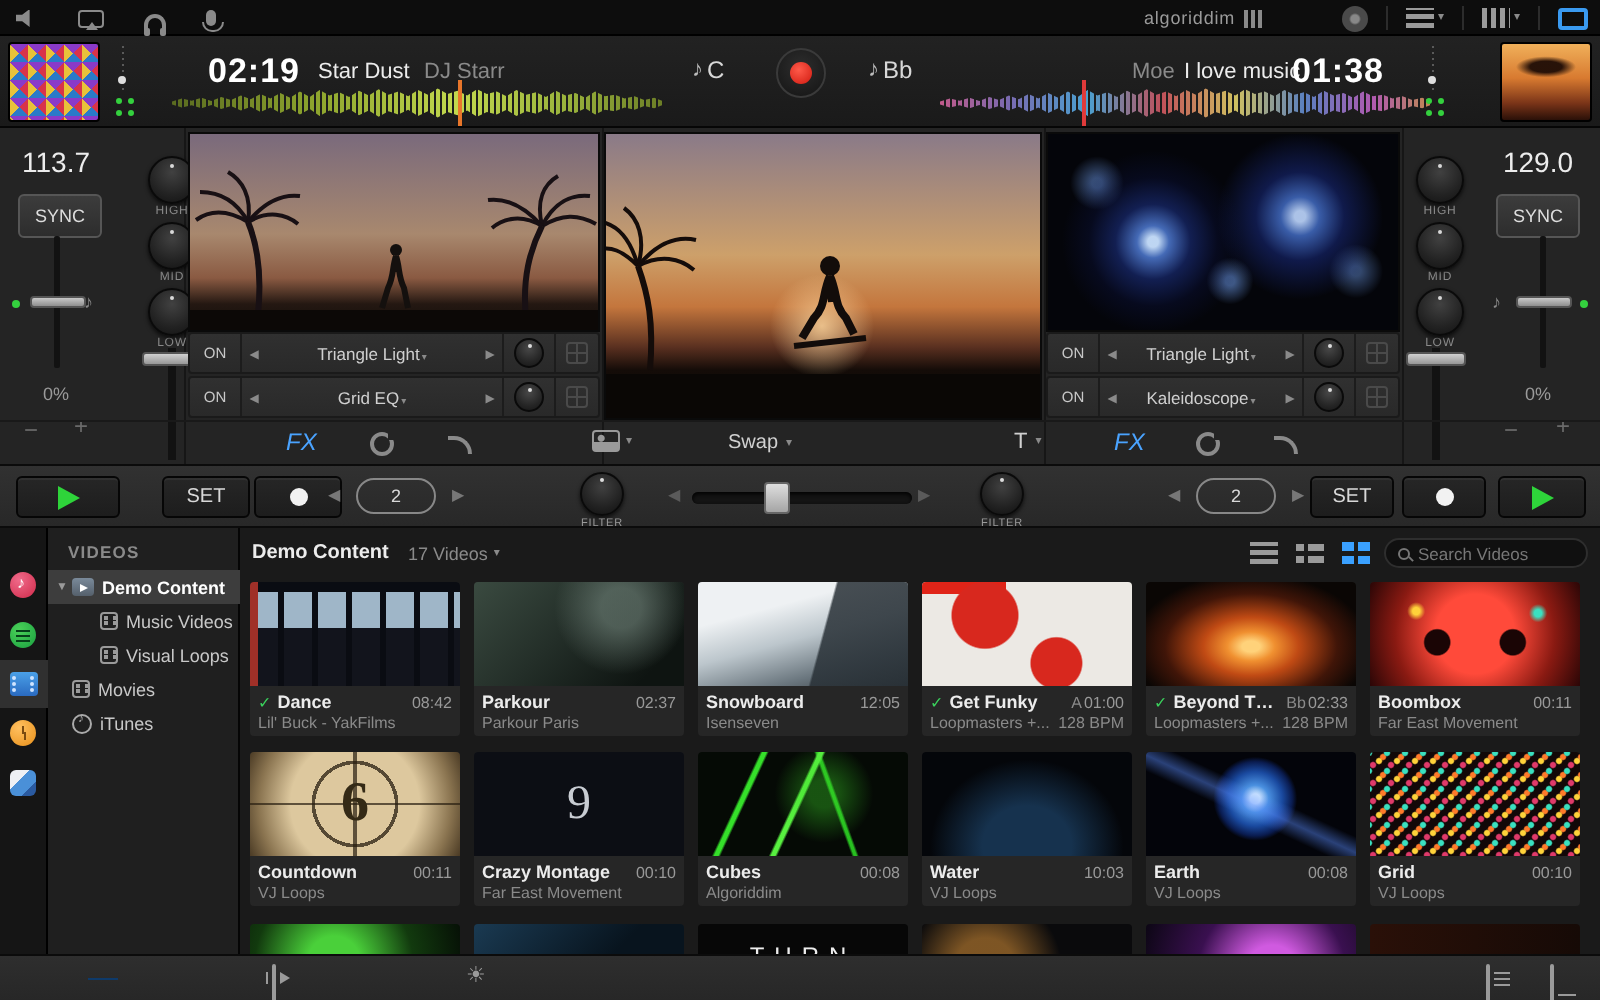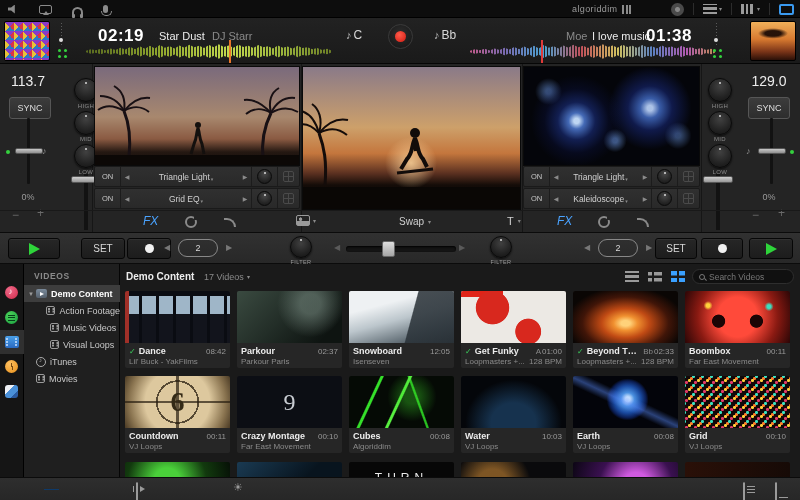--- a/index.html
+++ b/index.html
@@ -38,21 +38,21 @@
 .album-a{left:4px;background:conic-gradient(from 45deg,#d8334a 0 25%,#2a7ac8 0 50%,#e8c23a 0 75%,#8a3ac8 0);background-size:9px 9px}
 .album-b{left:750px;background:
   radial-gradient(ellipse 20px 7px at 50% 30%,rgba(30,12,6,.95) 40%,transparent 75%),
   linear-gradient(180deg,#f0b05a,#d87a30 45%,#7a3418 78%,#2a1008)}
 .pitchw{position:absolute;top:4px;width:14px;height:40px}
 .pitch-a{left:55px}.pitch-b{left:710px}
 .pitchw .dash{position:absolute;left:6px;top:1px;width:1px;height:22px;background:repeating-linear-gradient(0deg,#5a5a5a 0 1px,transparent 1px 3px)}
 .pitchw .pdot{position:absolute;left:4px;top:16px;width:4px;height:4px;border-radius:50%;background:#ddd}
 .pitchw .gdots{position:absolute;left:3px;top:27px;width:3px;height:3px;border-radius:50%;background:#34d13e;box-shadow:6px 0 0 #34d13e,0 6px 0 #34d13e,6px 6px 0 #34d13e}
 .dtime{position:absolute;top:8px;font-size:17px;font-weight:bold;color:#fff;letter-spacing:.5px}
-.time-a{left:98px}.time-b{left:646px}
+.time-a{left:104px}.time-b{left:646px}
 .dtitle{position:absolute;top:12px;font-size:11px;color:#ececec}
 .title-a{left:159px}.title-b{left:592px}
 .dartist{position:absolute;top:12px;font-size:11px;color:#8a8a8a}
 .artist-a{left:212px}.artist-b{left:566px}
 .keylab{position:absolute;top:10px;font-size:12px;color:#d8d8d8;display:flex;gap:2px;align-items:center}
 .key-a{left:346px}.key-b{left:434px}
 .clef{font-size:11px;color:#bbb}
 .recbtn{position:absolute;left:388px;top:6px;width:25px;height:25px;border-radius:50%;background:radial-gradient(circle at 50% 38%,#2e2e2e,#141414);border:1px solid #3a3a3a}
 .recbtn::after{content:"";position:absolute;left:6px;top:6px;width:11px;height:11px;border-radius:50%;background:radial-gradient(circle at 40% 35%,#ff5a4a,#d01a10)}
 .wavewrap{position:absolute;top:24px;height:19px}
@@ -131,21 +131,21 @@
 .fxlab{position:absolute;top:3px;font-size:12px;font-weight:normal;font-style:italic;color:#4aa3ff}
 .fxlab-a{left:143px}.fxlab-b{left:557px}
 .loop-icon{position:absolute;top:5px;width:12px;height:12px;border:2px solid #8a8a8a;border-radius:50%}
 .loop-icon::after{content:"";position:absolute;right:-3px;top:-2px;width:4px;height:4px;background:#242424}
 .li-a{left:185px}.li-b{left:598px}
 .curve-icon{position:absolute;top:7px;width:12px;height:9px;border:2px solid #8a8a8a;border-bottom:none;border-left:none;border-radius:0 9px 0 0}
 .ci-a{left:224px}.ci-b{left:637px}
 .imgtool{position:absolute;left:296px;top:4px;display:flex;align-items:center;gap:3px}
 .picicon{width:14px;height:11px;border:1px solid #9a9a9a;border-radius:2px;
  background:linear-gradient(transparent 55%,#9a9a9a 56%) ,radial-gradient(circle at 30% 35%,#9a9a9a 0 1.5px,transparent 2px)}
-.swaptool{position:absolute;left:399px;top:5px;display:flex;align-items:center;gap:4px;font-size:10px;color:#d0d0d0}
+.swaptool{position:absolute;left:364px;top:5px;display:flex;align-items:center;gap:4px;font-size:10px;color:#d0d0d0}
 .ttool{position:absolute;left:507px;top:4px;display:flex;align-items:center;gap:4px;font-size:11px;color:#d0d0d0}
 
 
 .transport{position:absolute;left:0;top:232px;width:800px;height:32px;background:linear-gradient(#313131,#282828);border-top:1px solid #0b0b0b;border-bottom:1px solid #0b0b0b}
 .tbtn{position:absolute;top:5px;height:21px;background:linear-gradient(#262626,#1d1d1d);border:1px solid #060606;border-radius:3px;
  display:flex;align-items:center;justify-content:center;font-size:10px;color:#d8d8d8;box-shadow:inset 0 1px 0 rgba(255,255,255,.05)}
 .play-a{left:8px;width:52px}.play-b{left:749px;width:44px}
 .ptri{width:0;height:0;border-left:11px solid #2ed43a;border-top:6px solid transparent;border-bottom:6px solid transparent}
 .set-a{left:81px;width:44px}.set-b{left:655px;width:42px}
 .cue-a{left:127px;width:44px}.cue-b{left:701px;width:42px}
@@ -637,41 +637,36 @@
     <div class="sbtitle">VIDEOS</div>
     <div id="tree">
         <div class="trow lvl0 sel">
     <span class="exp">▼</span>
     <span class="ticon video-folder-icon"></span>
     <span class="tlabel">Demo Content</span>
         </div>
         <div class="trow lvl1">
     <span class="exp"></span>
     <span class="ticon film-icon"></span>
-    <span class="tlabel">Action Footage</span>
-        </div>
-        <div class="trow lvl1">
-    <span class="exp"></span>
-    <span class="ticon film-icon"></span>
     <span class="tlabel">Music Videos</span>
         </div>
         <div class="trow lvl1">
     <span class="exp"></span>
     <span class="ticon film-icon"></span>
     <span class="tlabel">Visual Loops</span>
         </div>
         <div class="trow lvl0">
     <span class="exp"></span>
+    <span class="ticon film-icon"></span>
+    <span class="tlabel">Movies</span>
+        </div>
+        <div class="trow lvl0">
+    <span class="exp"></span>
     <span class="ticon itunes-icon"></span>
     <span class="tlabel">iTunes</span>
-        </div>
-        <div class="trow lvl0">
-    <span class="exp"></span>
-    <span class="ticon film-icon"></span>
-    <span class="tlabel">Movies</span>
         </div>
       </div>
   </div>
 
   <div class="libmain">
     <div class="libheader">
       <span class="lhtitle">Demo Content</span>
       <span class="lhcount">
           <span>17 Videos</span>
           <i class="caret">▾</i>

